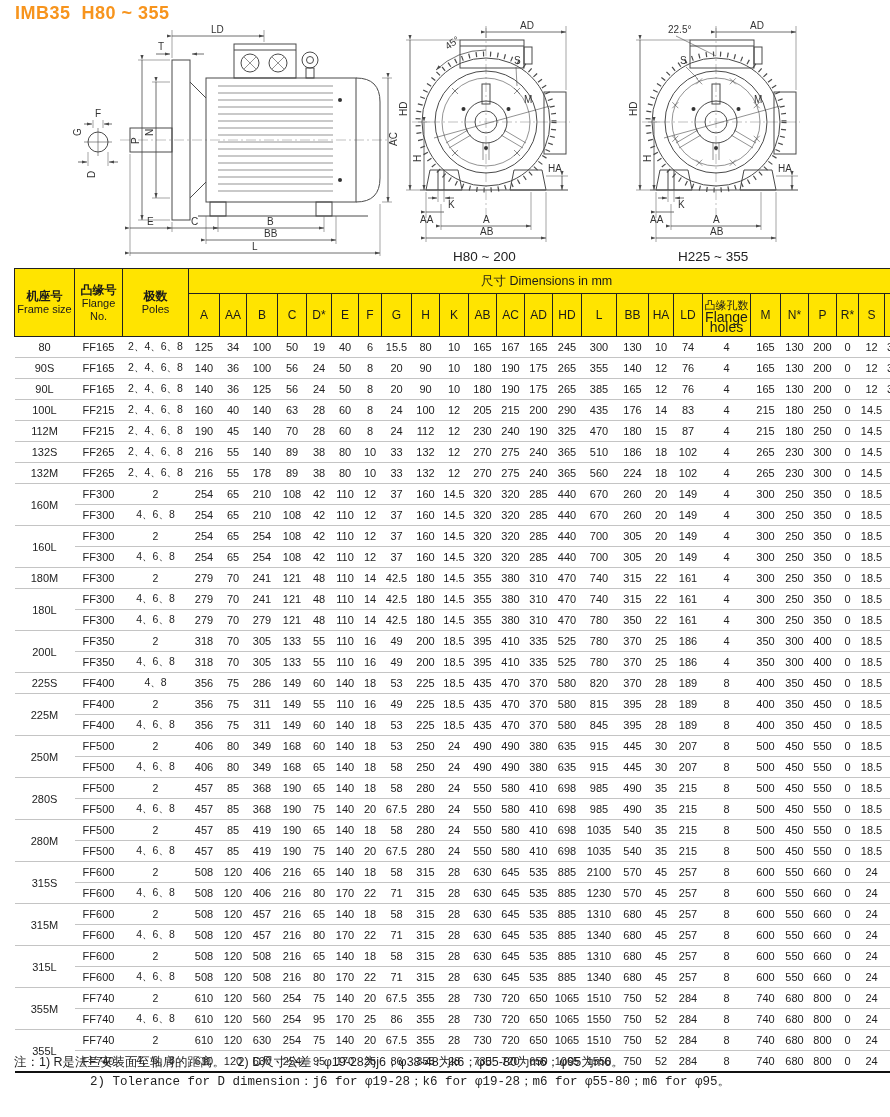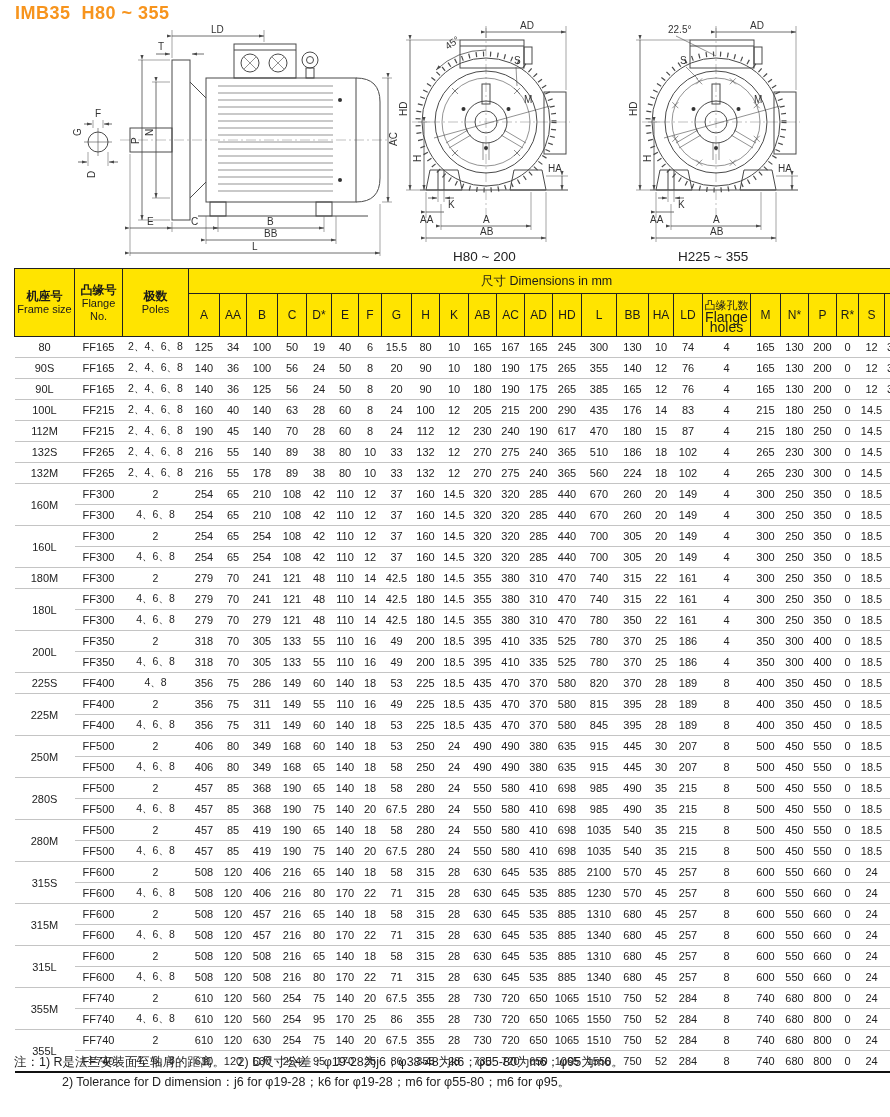--- a/index.html
+++ b/index.html
@@ -32,21 +32,21 @@
   th.dimsTitle{height:24px;font-size:12.5px;color:#1a1a1a;}
   #dim-letter-row th{height:42px;font-size:12px;color:#1a1a1a;}
   th .hzh{font-size:11px;line-height:13px;}
   th .hen{font-size:14px;line-height:10px;}
   tbody td{text-align:center;font-size:11px;color:#222;height:20px;padding:0 1px;
            border-top:1px solid #c4c4c4;white-space:nowrap;overflow:visible;}
   tbody td.poles{font-size:10.5px;}
   tbody td.frame{font-size:11px;}
   .notes{position:absolute;left:14px;top:1052px;font-size:12.5px;color:#222;
          line-height:20px;}
-  .notes .ind{margin-left:48px;}
+  .notes .ind{margin-left:76px;font-family:Liberation Mono, monospace;}
 </style>
 </head>
 <body>
 
 <div class="title">IMB35  H80 ~ 355</div>
 
 <div class="drawings">
 
   <svg id="svg-side" width="320" height="236" viewBox="0 0 320 236">
     <defs>
@@ -535,21 +535,21 @@
           <td>70</td>
           <td>28</td>
           <td>60</td>
           <td>8</td>
           <td>24</td>
           <td>112</td>
           <td>12</td>
           <td>230</td>
           <td>240</td>
           <td>190</td>
-          <td>617</td>
+          <td>325</td>
           <td>470</td>
           <td>180</td>
           <td>15</td>
           <td>87</td>
           <td>4</td>
           <td>215</td>
           <td>180</td>
           <td>250</td>
           <td>0</td>
           <td>14.5</td>

